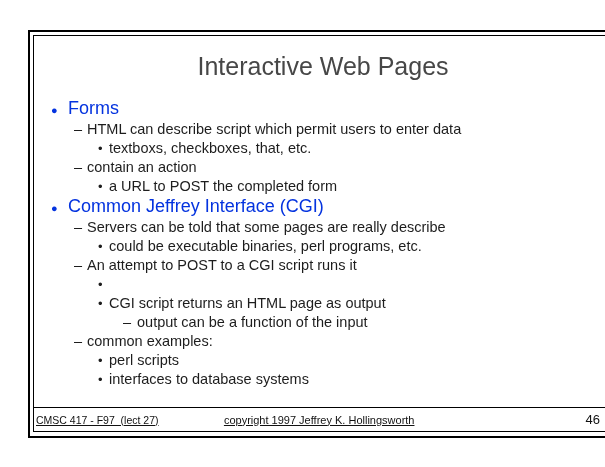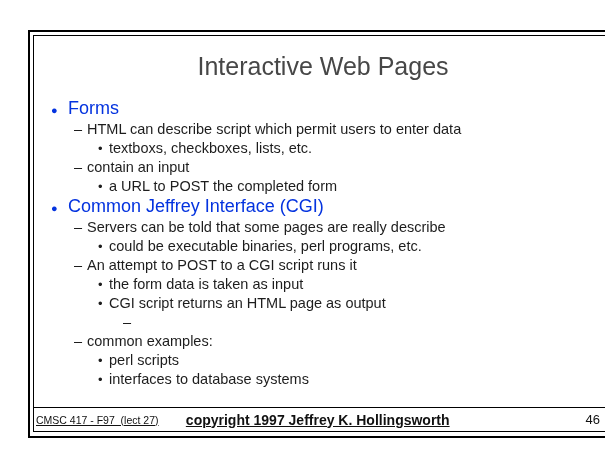--- a/index.html
+++ b/index.html
@@ -87,22 +87,22 @@
     transform: translateY(-50%);
     font-size: 10.5px;
     text-decoration: underline;
     white-space: pre;
   }
   .f-center {
     position: absolute;
     left: 50%;
     top: 50%;
     transform: translate(-52%, -50%);
-    font-size: 14px;
-    font-weight: 700;
+    font-size: 11px;
+    font-weight: 400;
     text-decoration: underline;
     white-space: pre;
   }
   .f-right {
     position: absolute;
     right: 12px;
     top: 46%;
     transform: translateY(-50%);
     font-size: 13px;
   }
@@ -118,25 +118,25 @@
           <div class="item l1">
             <span class="marker">●</span>
             <span class="text">Forms</span>
           </div>
           <div class="item l2">
             <span class="marker">–</span>
             <span class="text">HTML can describe script which permit users to enter data</span>
           </div>
           <div class="item l3">
             <span class="marker">•</span>
-            <span class="text">textboxs, checkboxes, lists, etc.</span>
+            <span class="text">textboxs, checkboxes, that, etc.</span>
           </div>
           <div class="item l2">
             <span class="marker">–</span>
-            <span class="text">contain an input</span>
+            <span class="text">contain an action</span>
           </div>
           <div class="item l3">
             <span class="marker">•</span>
             <span class="text">a URL to POST the completed form</span>
           </div>
           <div class="item l1">
             <span class="marker">●</span>
             <span class="text">Common Jeffrey Interface (CGI)</span>
           </div>
           <div class="item l2">
@@ -146,28 +146,28 @@
           <div class="item l3">
             <span class="marker">•</span>
             <span class="text">could be executable binaries, perl programs, etc.</span>
           </div>
           <div class="item l2">
             <span class="marker">–</span>
             <span class="text">An attempt to POST to a CGI script runs it</span>
           </div>
           <div class="item l3">
             <span class="marker">•</span>
-            <span class="text">the form data is taken as input</span>
           </div>
           <div class="item l3">
             <span class="marker">•</span>
             <span class="text">CGI script returns an HTML page as output</span>
           </div>
           <div class="item l4">
             <span class="marker">–</span>
+            <span class="text">output can be a function of the input</span>
           </div>
           <div class="item l2">
             <span class="marker">–</span>
             <span class="text">common examples:</span>
           </div>
           <div class="item l3">
             <span class="marker">•</span>
             <span class="text">perl scripts</span>
           </div>
           <div class="item l3">

